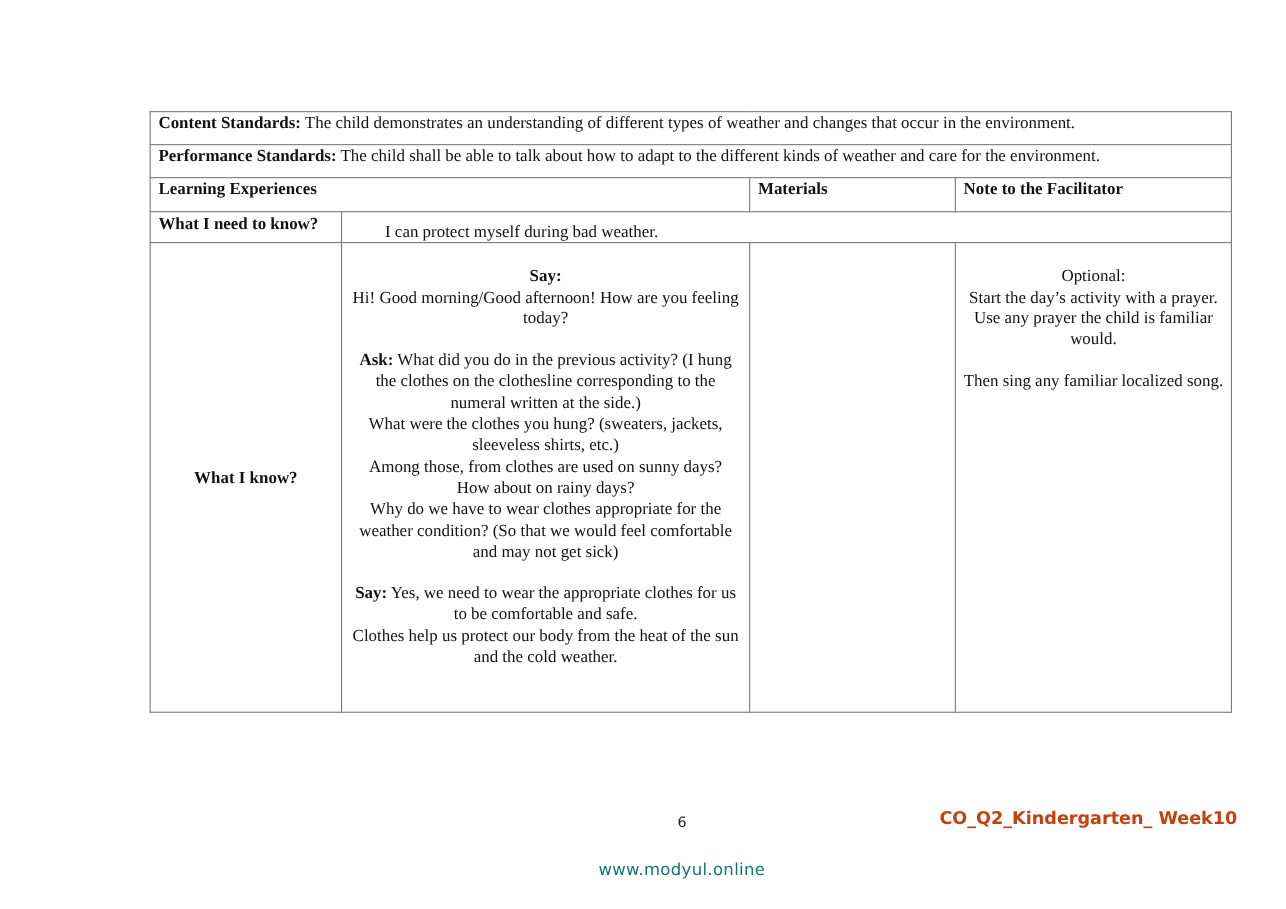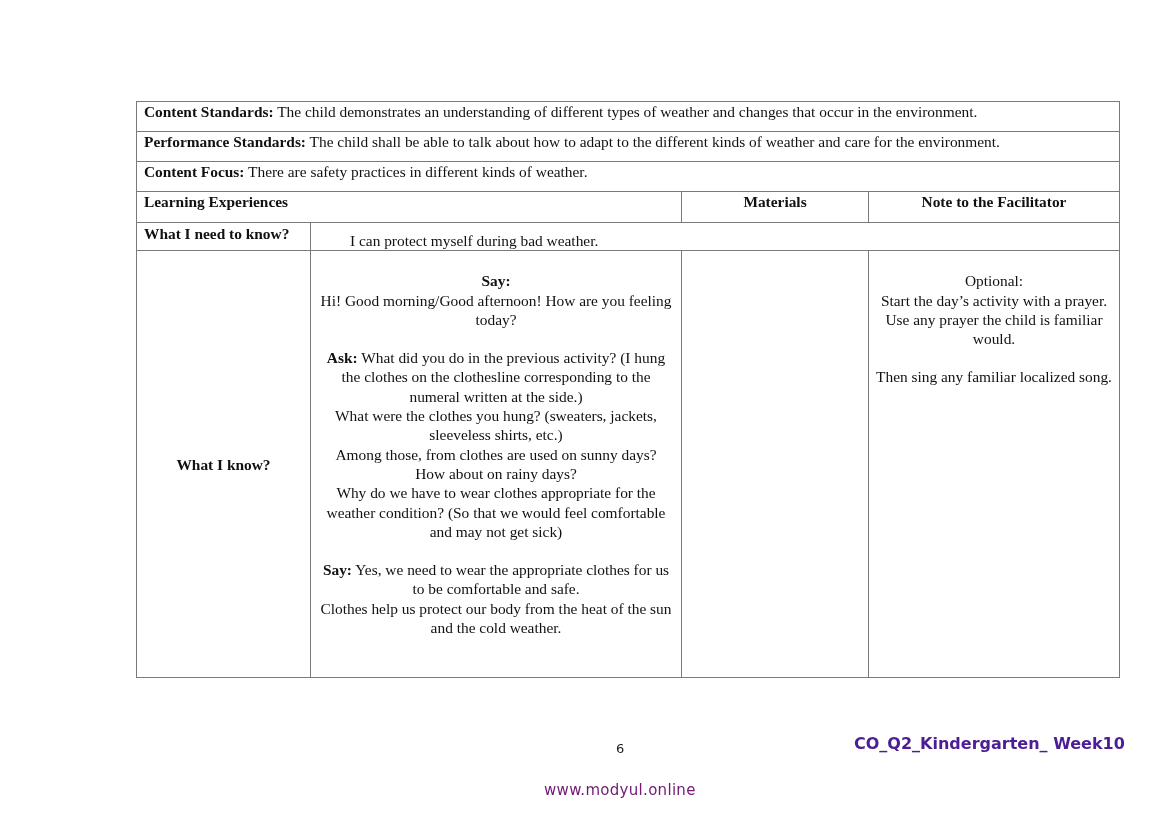--- a/index.html
+++ b/index.html
@@ -13,42 +13,42 @@
       width: 983px; border-collapse: collapse; table-layout: fixed;
     }
     table.lesson td {
       border: 1px solid #7a7a7a;
       font-size: 15.4px; line-height: 19.3px;
       vertical-align: top; padding: 0 7px;
     }
     .full-row td { height: 30px; padding-top: 5px; padding-bottom: 0; box-sizing: border-box; }
     b { font-weight: bold; }
     .hdr td { height: 31px; padding-top: 6px; box-sizing: border-box; }
-    .hdr .center { text-align: center; font-weight: bold; }
+    .hdr .center { font-weight: bold; }
     .need-row td { height: 17px; box-sizing: border-box; }
     .need-row .lbl { padding-top: 1px; font-weight: bold; }
     .need-row .val { padding-top: 8px; padding-left: 39px; }
     .know-row td { height: 427px; box-sizing: border-box; text-align: center; }
     .know-row .lbl { vertical-align: middle; font-weight: bold; padding-top: 0; }
     .know-row .body { padding-top: 20px; }
     .know-row .note { padding-top: 20px; }
     .para { margin: 0 0 19px 0; }
     .para:last-child { margin-bottom: 0; }
     .line { display: block; }
     .footer-page {
       position: absolute; left: 580px; top: 741px;
       font-family: "DejaVu Sans", sans-serif; font-size: 13px; color: #222;
     }
     .footer-code {
       position: absolute; left: 818px; top: 734px;
-      font-family: "DejaVu Sans", sans-serif; font-size: 16px; font-weight: bold; color: #4c1d95;
+      font-family: "DejaVu Sans", sans-serif; font-size: 16px; font-weight: bold; color: #c2410c;
     }
     .watermark {
       position: absolute; left: 508px; top: 781px;
-      font-family: "DejaVu Sans", sans-serif; font-size: 15px; color: #701a75; letter-spacing: 0.3px;
+      font-family: "DejaVu Sans", sans-serif; font-size: 15px; color: #0f766e; letter-spacing: 0.3px;
     }
   </style>
 </head>
 <body>
 
 <div class="page">
   <table class="lesson">
     <colgroup>
       <col style="width:174px">
       <col style="width:371px">
@@ -57,25 +57,20 @@
     </colgroup>
     <tbody>
         <tr class="full-row">
       <td colspan="4">
         <b>Content Standards:</b><span> The child demonstrates an understanding of different types of weather and changes that occur in the environment.</span>
       </td>
     </tr>
     <tr class="full-row">
       <td colspan="4">
         <b>Performance Standards:</b><span> The child shall be able to talk about how to adapt to the different kinds of weather and care for the environment.</span>
-      </td>
-    </tr>
-    <tr class="full-row">
-      <td colspan="4">
-        <b>Content Focus:</b><span> There are safety practices in different kinds of weather.</span>
       </td>
     </tr>
     <tr class="hdr">
       <td colspan="2"><b>Learning Experiences</b></td>
       <td class="center">Materials</td>
       <td class="center">Note to the Facilitator</td>
     </tr>
     <tr class="need-row">
       <td class="lbl">What I need to know?</td>
       <td colspan="3" class="val">I can protect myself during bad weather.</td>

